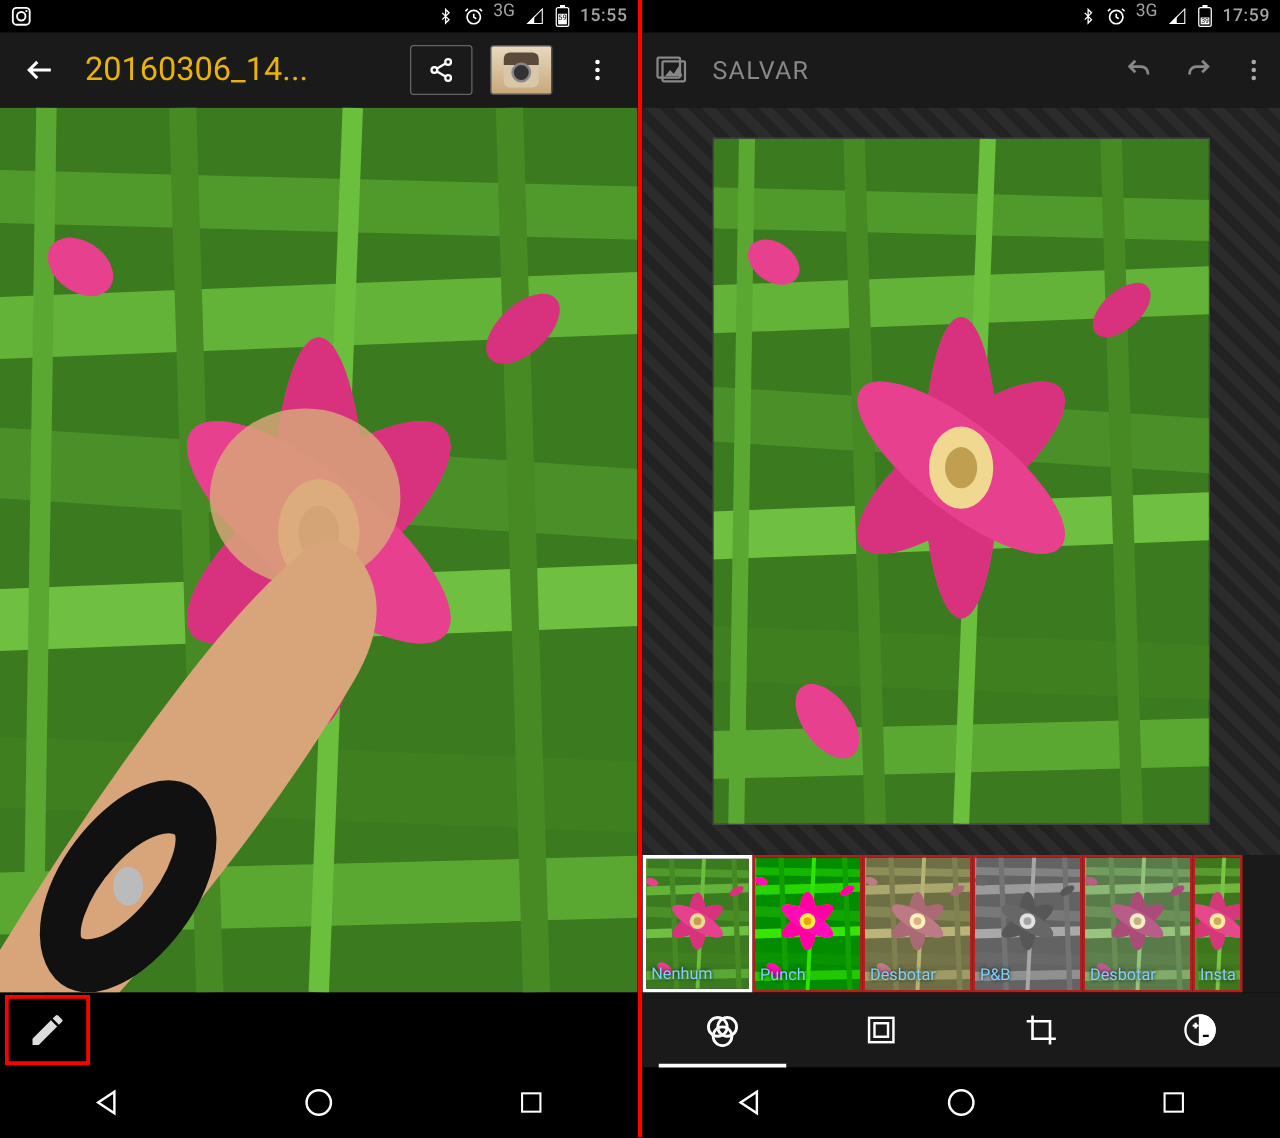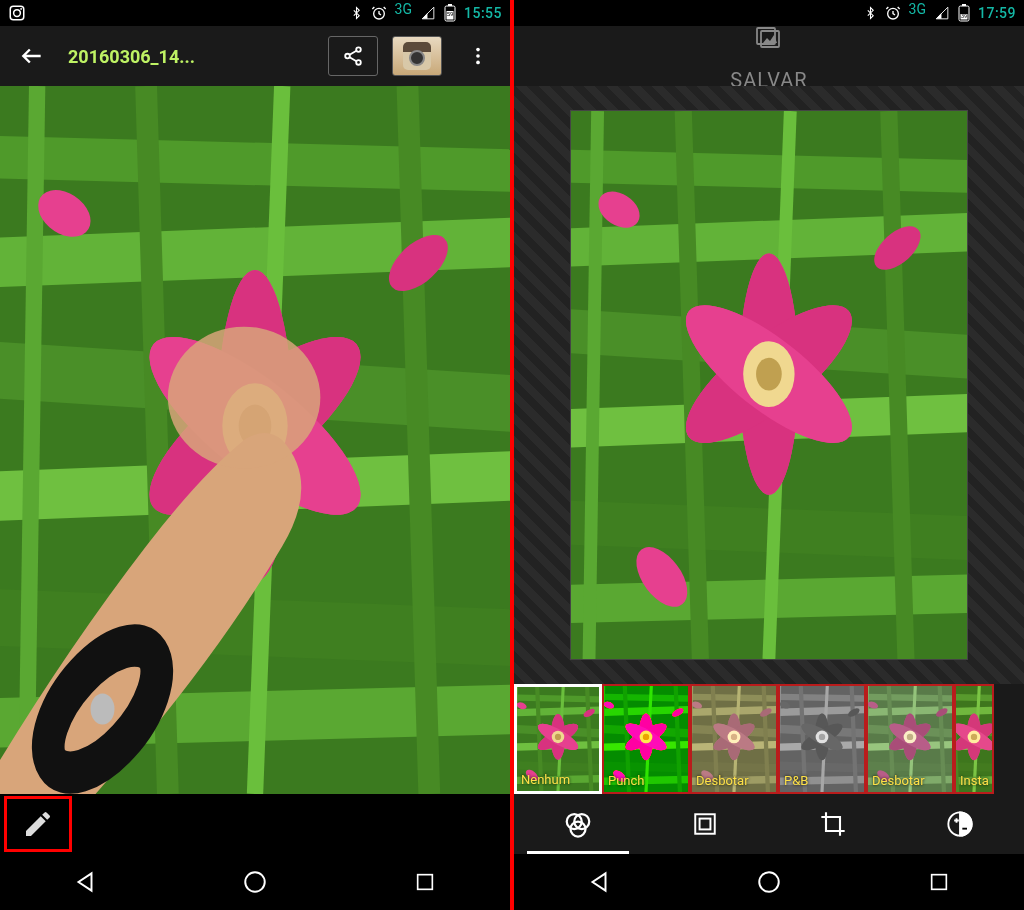--- a/index.html
+++ b/index.html
@@ -2,58 +2,58 @@
 <html><head>
 <meta charset="utf-8">
 <style>
   * { box-sizing: border-box; margin: 0; padding: 0; }
   html, body { width: 1024px; height: 910px; background: #000; font-family: Roboto, Arial, sans-serif; overflow: hidden; }
   .container { display: flex; width: 1024px; height: 910px; }
   .divider { width: 4px; background: #ff0000; flex-shrink: 0; }
   .phone { flex: 1; display: flex; flex-direction: column; background: #000; position: relative; }
 
   
-  .status-bar { height: 26px; background: #000; display: flex; align-items: center; padding: 0 8px; color: #14b8a6; font-size: 15px; }
+  .status-bar { height: 26px; background: #000; display: flex; align-items: center; padding: 0 8px; color: #a3a3a3; font-size: 15px; }
   .status-left { display: flex; align-items: center; gap: 6px; }
   .status-right { margin-left: auto; display: flex; align-items: center; gap: 8px; }
   .status-right span { font-size: 14px; }
   .status-time { font-size: 16px; font-weight: 500; letter-spacing: 0.5px; }
   .status-3g { font-size: 10px; position: relative; top: -4px; }
 
   
   .action-bar { height: 60px; background: #1a1a1a; display: flex; align-items: center; padding: 0 10px; color: #fff; gap: 14px; }
-  .ab-title { font-size: 18px; font-weight: 700; color: #bef264; flex: 1; white-space: nowrap; overflow: hidden; text-overflow: ellipsis; }
+  .ab-title { font-size: 26px; font-weight: 400; color: #eab308; flex: 1; white-space: nowrap; overflow: hidden; text-overflow: ellipsis; }
   .ab-iconbtn { width: 44px; height: 44px; display: flex; align-items: center; justify-content: center; }
   .share-box { width: 50px; height: 40px; border: 1px solid #666; border-radius: 3px; display: flex; align-items: center; justify-content: center; }
   .insta-box { width: 50px; height: 40px; border: 1px solid #555; border-radius: 3px; background: linear-gradient(#e8d9c0, #c8a878); display:flex; align-items:center; justify-content:center; }
   .insta-cam { width: 28px; height: 28px; border-radius: 5px; background: linear-gradient(#5b4a3a 0 35%, #d8c8a8 35% 100%); position: relative; }
   .insta-cam::after { content:''; position:absolute; width:12px; height:12px; border-radius:50%; background:#333; border:2px solid #888; top:8px; left:6px; }
 
   
-  .action-bar2 { height: 60px; background: #1a1a1a; display: flex; align-items: center; padding: 0 10px; color: #888; gap: 18px; flex-direction: column; }
+  .action-bar2 { height: 60px; background: #1a1a1a; display: flex; align-items: center; padding: 0 10px; color: #888; gap: 18px; }
   .ab2-title { font-size: 20px; color: #888; letter-spacing: 1px; }
   .ab2-spacer { flex: 1; }
 
   
   .photo-area { flex: 1; position: relative; overflow: hidden; background: #2a2a2a; }
   .photo-area-r { flex: 1; position: relative; overflow: hidden; display:flex; align-items:center; justify-content:center;
     background: repeating-linear-gradient(45deg, #222 0 8px, #2b2b2b 8px 16px); }
   .photo-inner-r { width: 78%; height: 92%; position: relative; border: 1px solid #444; }
 
   
   .photo-svg { width: 100%; height: 100%; display: block; }
 
   
   .edit-strip { height: 60px; background: #000; display: flex; align-items: center; padding: 0 4px; }
   .edit-highlight { border: 3px solid #ff0000; width: 68px; height: 56px; display:flex; align-items:center; justify-content:center; }
 
   .filter-strip { height: 110px; background: #1a1a1a; display: flex; overflow: hidden; }
   .filter-thumb { width: 88px; height: 100%; position: relative; border: 2px solid #b91c1c; flex-shrink:0; }
   .filter-thumb.selected { border: 3px solid #fff; }
-  .filter-thumb .label { position: absolute; bottom: 4px; left: 4px; right: 4px; font-size: 13px; color: #fde047; text-shadow: 0 0 3px #000; }
+  .filter-thumb .label { position: absolute; bottom: 4px; left: 4px; right: 4px; font-size: 13px; color: #7dd3fc; text-shadow: 0 0 3px #000; }
   .filter-svg { width:100%; height:100%; display:block; }
 
   .tool-row { height: 60px; background: #1a1a1a; display: flex; }
   .tool-item { flex: 1; display:flex; align-items:center; justify-content:center; position:relative; }
   .tool-item.active::after { content:''; position:absolute; bottom:0; left:10%; width:80%; height:3px; background:#fff; }
 
   
   .nav-bar { height: 56px; background: #000; display: flex; align-items: center; justify-content: space-around; }
   .nav-btn { width: 60px; height: 40px; display:flex; align-items:center; justify-content:center; }
 

